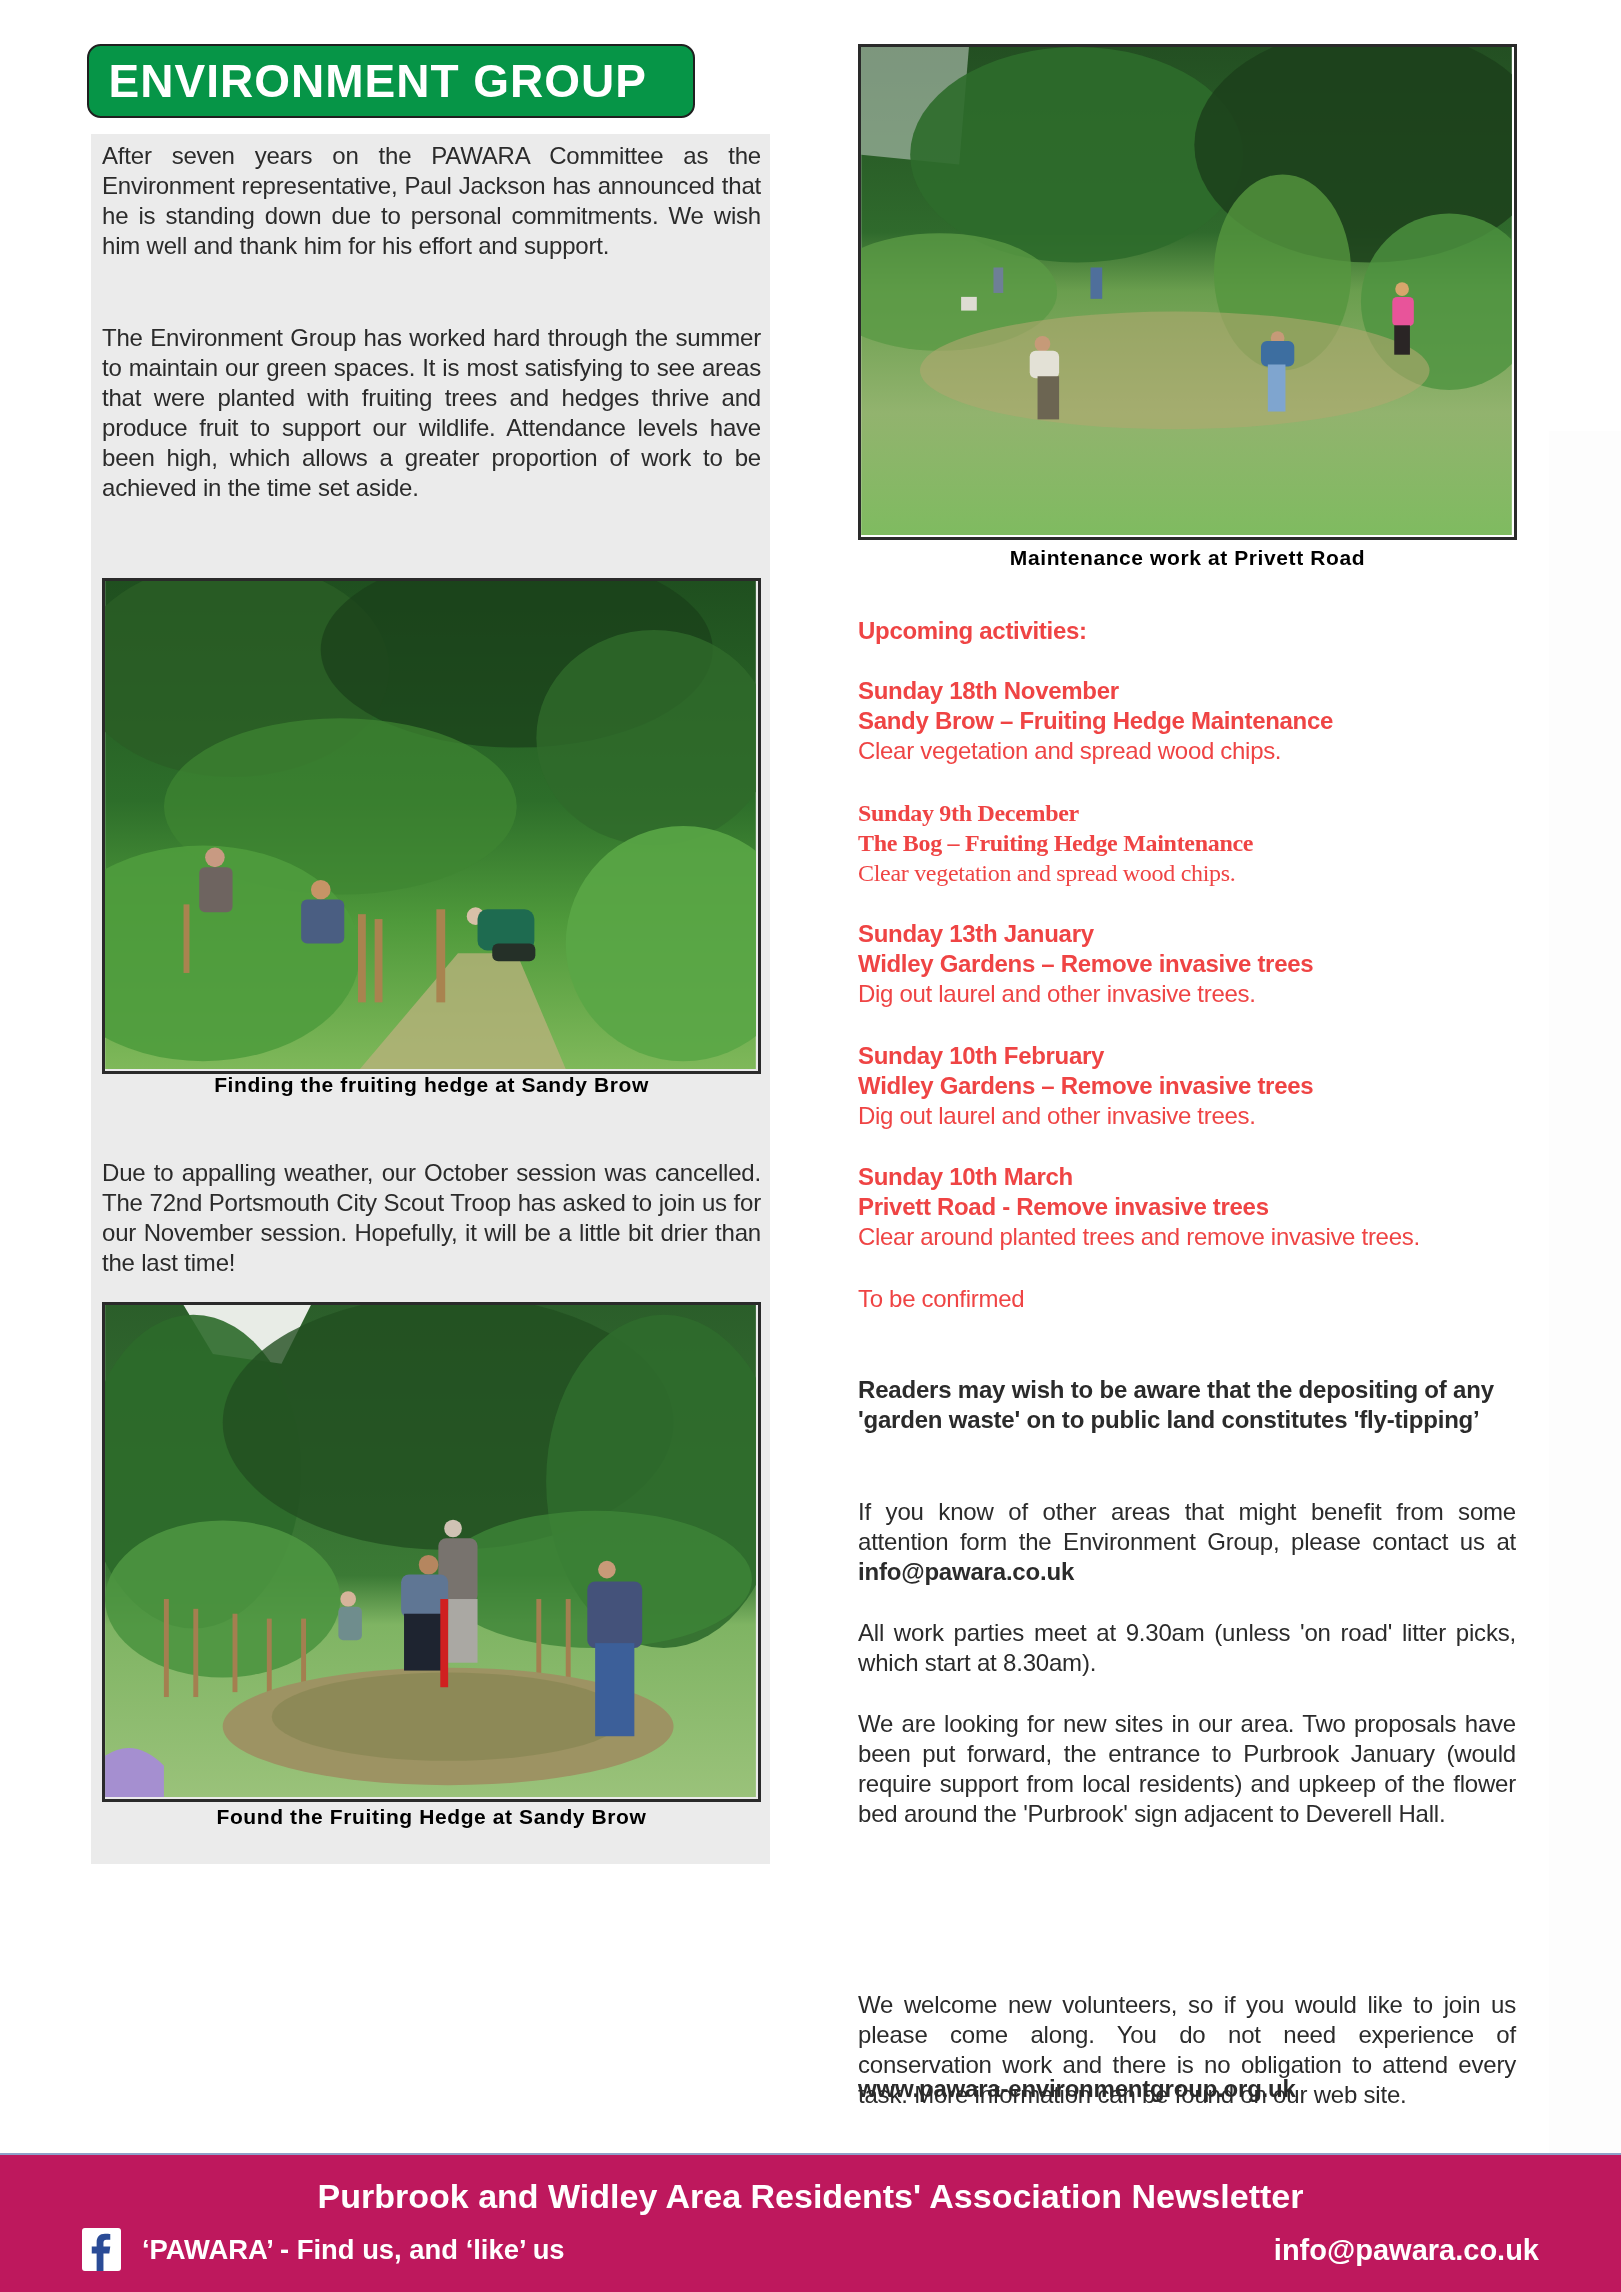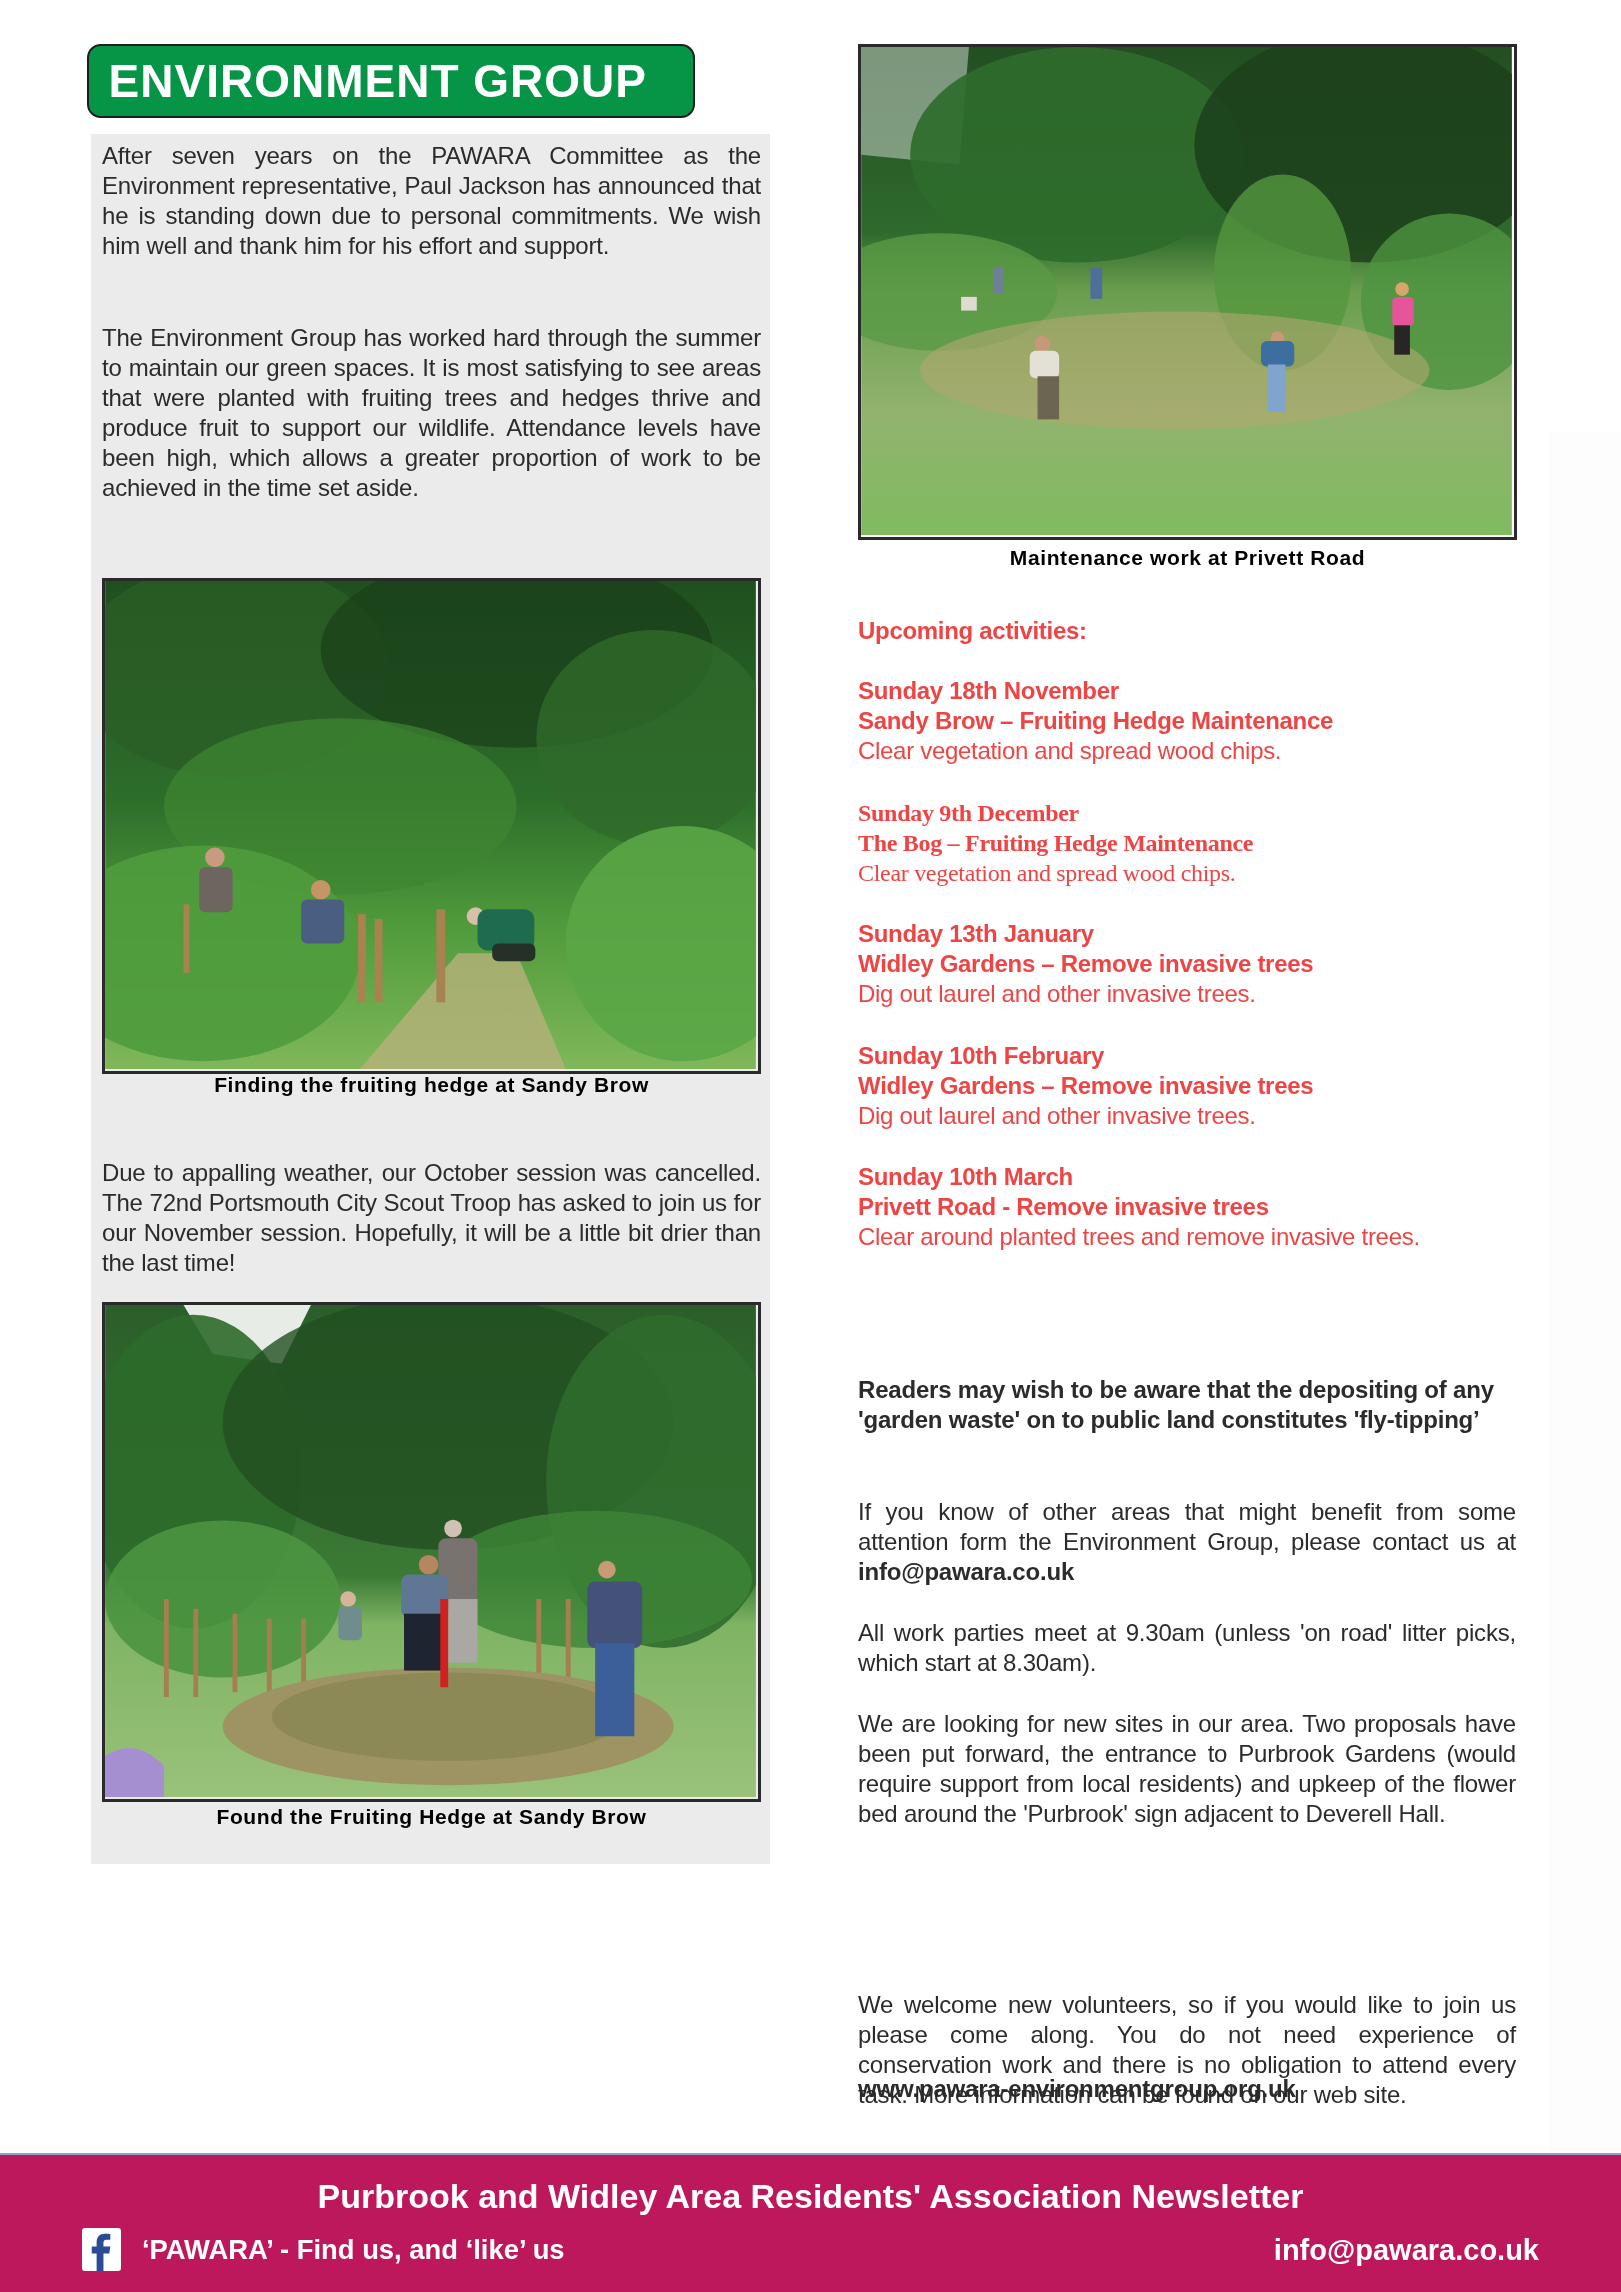--- a/index.html
+++ b/index.html
@@ -219,31 +219,32 @@
   <div class="ev-line">Dig out laurel and other invasive trees.</div>
 </div>
 
 <div class="right-col" style="top:1162px;">
   <div class="ev-line b">Sunday 10th March</div>
   <div class="ev-line b">Privett Road - Remove invasive trees</div>
   <div class="ev-line">Clear around planted trees and remove invasive trees.</div>
 </div>
 
 <div class="right-col" style="top:1284px;">
+  <div class="ev-line">To be confirmed</div>
 </div>
 
 <p class="right-para" style="top:1375px; font-weight:bold; text-align:left;">Readers may wish to be aware that the depositing of any 'garden waste' on to public land constitutes 'fly-tipping’</p>
 
 <p class="right-para" style="top:1497px;">
   <span>If you know of other areas that might benefit from some attention form the Environment Group, please contact us at </span><a style="font-weight:bold; color:#2b2b2b; text-decoration:none;">info@pawara.co.uk</a>
 </p>
 
 <p class="right-para" style="top:1618px;">All work parties meet at 9.30am (unless 'on road' litter picks, which start at 8.30am).</p>
 
-<p class="right-para" style="top:1709px;">We are looking for new sites in our area.  Two proposals have been put forward, the entrance to Purbrook Gardens (would require support from local residents) and upkeep of the flower bed around the 'Purbrook' sign adjacent to Deverell Hall.</p>
+<p class="right-para" style="top:1709px;">We are looking for new sites in our area.  Two proposals have been put forward, the entrance to Purbrook January (would require support from local residents) and upkeep of the flower bed around the 'Purbrook' sign adjacent to Deverell Hall.</p>
 
 <p class="right-para" style="top:1990px;">We welcome new volunteers, so if you would like to join us please come along.  You do not need experience of conservation work and there is no obligation to attend every task.  More information can be found on our web site.</p>
 
 <a class="right-para" style="top:2074px; font-weight:bold; color:#2b2b2b; text-decoration:none;">www.pawara-environmentgroup.org.uk</a>
 
 <div class="footer">
   <div class="footer-title">Purbrook and Widley Area Residents' Association Newsletter</div>
   <div class="footer-fb">
     <svg width="39" height="43" viewBox="0 0 40 44">
       <path d="M22 44 V26 H28 L29 19 H22 V15 C22 13 23 12 25 12 H29 V6 C28 6 26 5.8 23.5 5.8 C18 5.8 15 9 15 14.5 V19 H10 V26 H15 V44 Z" fill="#2a4b96"></path>

